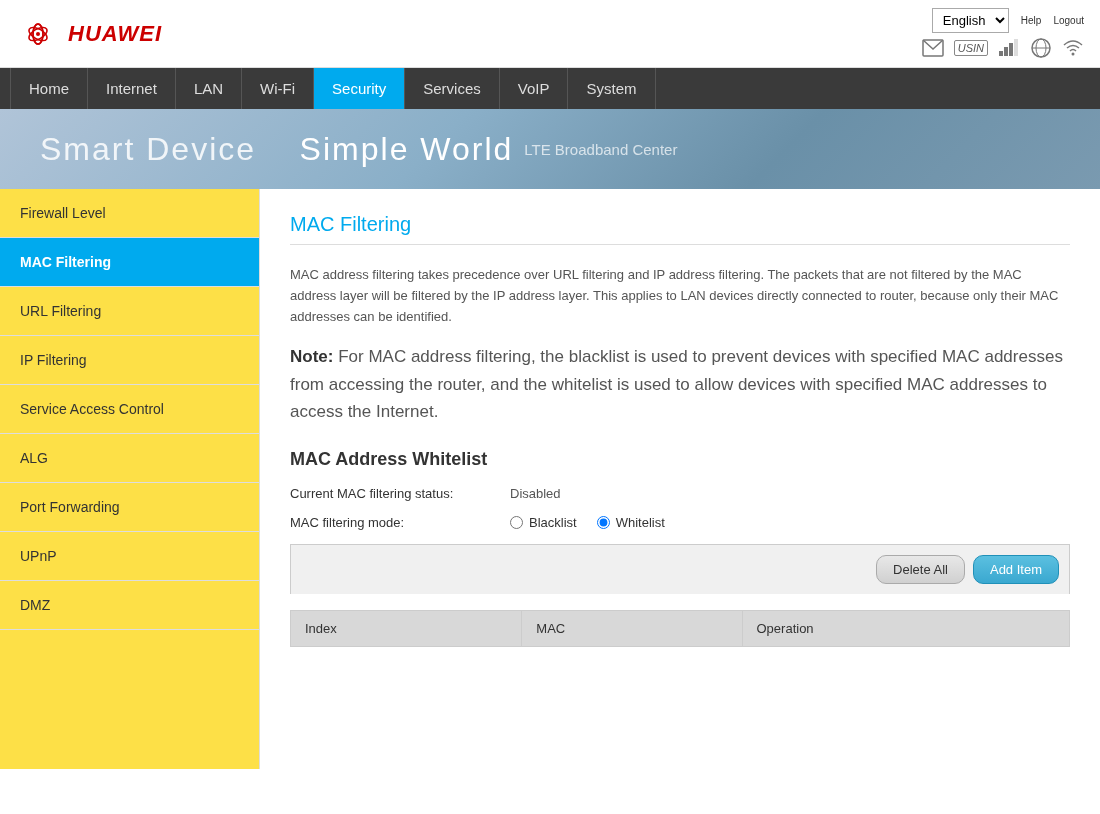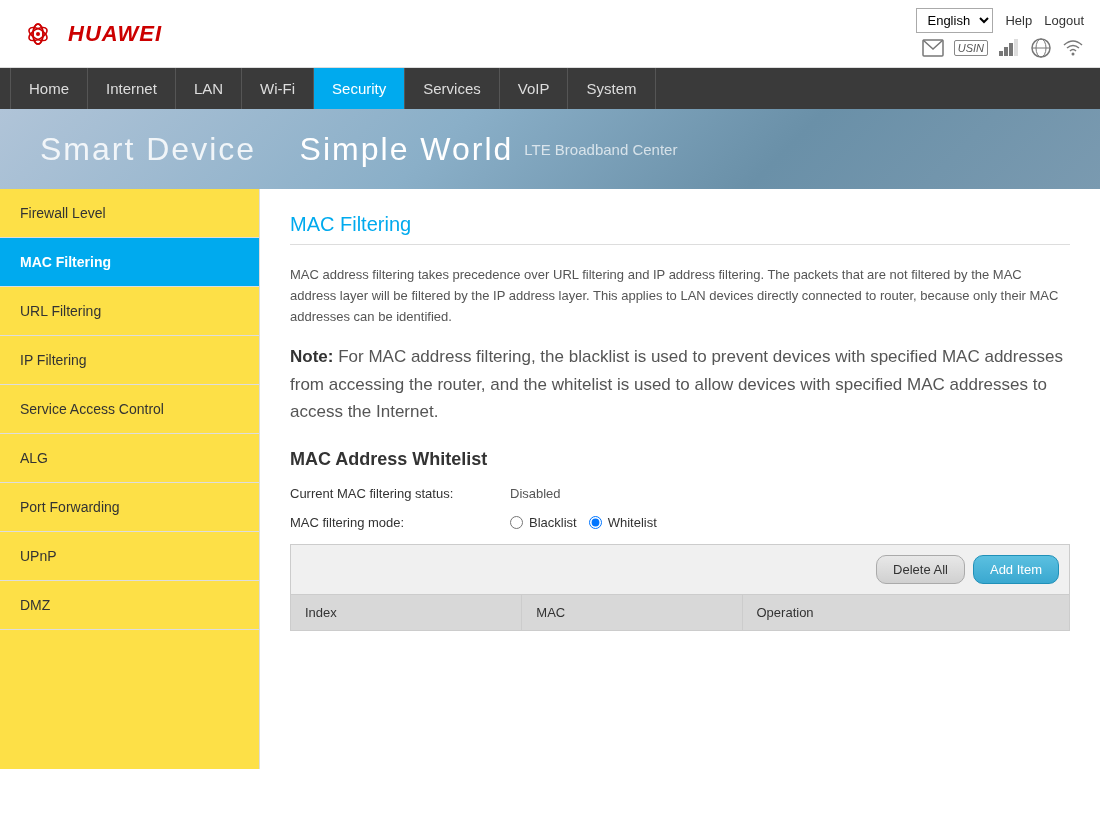--- a/index.html
+++ b/index.html
@@ -18,21 +18,21 @@
     .logo-icon { width: 44px; height: 40px; }
     .logo-text { font-size: 22px; font-weight: bold; color: #cc0000; letter-spacing: 1px; }
     .top-right { display: flex; align-items: center; gap: 12px; }
     .lang-select-wrap { display: flex; gap: 4px; }
     .lang-select {
       border: 1px solid #aaa;
       padding: 3px 6px;
       font-size: 13px;
       background: #fff;
     }
-    .top-link { color: #333; text-decoration: none; font-size: 13px; }
+    .top-link { color: #333; text-decoration: none; font-size: 10px; }
     .top-icons { display: flex; align-items: center; gap: 10px; margin-top: 4px; font-style: italic; }
     .top-icons-wrap { display: flex; flex-direction: column; align-items: flex-end; }
 
     
     .main-nav {
       background: #3a3a3a;
       display: flex;
       align-items: center;
       padding: 0 10px;
     }
@@ -135,21 +135,21 @@
     }
     .form-label {
       font-size: 13px;
       color: #333;
       width: 220px;
       flex-shrink: 0;
     }
     .status-disabled { color: #555; font-size: 13px; }
 
     
-    .radio-group { display: flex; align-items: center; gap: 12px; justify-content: center; }
+    .radio-group { display: flex; align-items: center; gap: 20px; justify-content: center; }
     .radio-label { display: flex; align-items: center; gap: 6px; font-size: 13px; color: #333; cursor: pointer; }
     input[type="radio"] { cursor: pointer; }
 
     
     .table-area { margin-top: 10px; }
     .table-buttons {
       display: flex;
       justify-content: flex-end;
       gap: 8px;
       padding: 10px;
@@ -166,21 +166,21 @@
       color: #333;
       border-radius: 10px;
     }
     .btn-primary {
       background: linear-gradient(to bottom, #5bc0e0, #3aa8d0);
       color: #fff;
       border-color: #2090b8;
     }
 
     
-    .data-table { width: 100%; border-collapse: collapse; border: 1px solid #ccc; }
+    .data-table { width: 100%; border-collapse: collapse; border: 1px solid #ccc; margin-top: 16px; }
     .data-table thead tr { background: #d8d8d8; }
     .data-table th {
       padding: 10px 14px;
       text-align: left;
       font-size: 13px;
       color: #333;
       border-right: 1px solid #ccc;
       font-weight: normal;
     }
     .icon-usim { font-size: 11px; border: 1px solid #888; padding: 1px 3px; border-radius: 2px; color: #555; }

